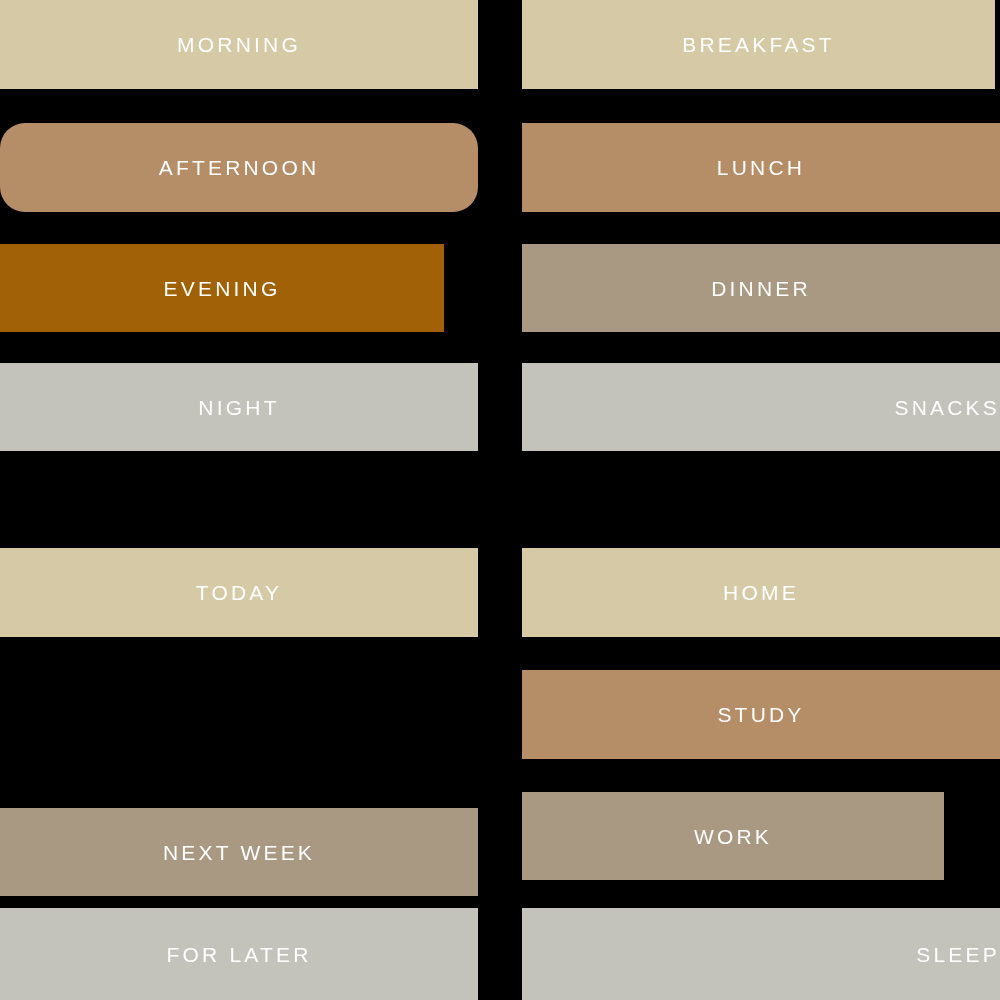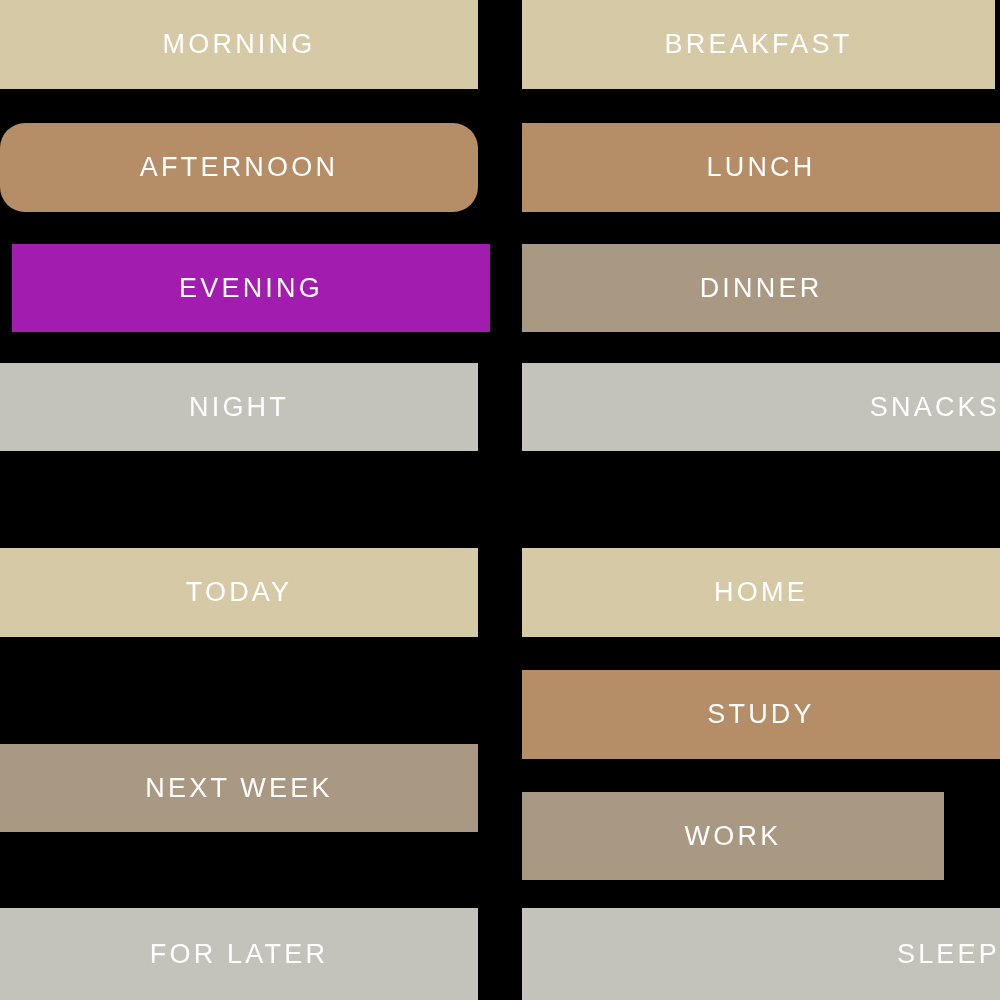--- a/index.html
+++ b/index.html
@@ -29,21 +29,21 @@
     display: flex;
     align-items: center;
     justify-content: center;
     box-sizing: border-box;
     overflow: hidden;
   }
 
   .bar-label {
     color: #ffffff;
     font-family: "Liberation Sans", sans-serif;
-    font-size: 27px;
+    font-size: 21px;
     font-weight: 400;
     letter-spacing: 3.2px;
     text-transform: uppercase;
     white-space: nowrap;
     line-height: 1;
     text-align: center;
     
   }
 
   .col-left .bar-label  { transform: translateX(0px); }
@@ -52,42 +52,42 @@
 </head>
 <body>
 
 <div id="board" style="width: 1000px; height: 1000px; background: rgb(0, 0, 0);">
     <div class="bar col-left" style="left: 0px; top: 0px; width: 478px; height: 89px; background: rgb(214, 201, 165);">
       <span class="bar-label">MORNING</span>
     </div>
     <div class="bar col-left" style="left: 0px; top: 123px; width: 478px; height: 89px; background: rgb(181, 141, 103); border-radius: 25px;">
       <span class="bar-label">AFTERNOON</span>
     </div>
-    <div class="bar col-left" style="left: 12px; top: 244px; width: 478px; height: 88px; background: #a21caf;">
+    <div class="bar col-left" style="left: 0px; top: 244px; width: 444px; height: 88px; background: #a16207;">
       <span class="bar-label">EVENING</span>
     </div>
     <div class="bar col-left" style="left: 0px; top: 363px; width: 478px; height: 88px; background: rgb(195, 195, 188);">
       <span class="bar-label">NIGHT</span>
     </div>
     <div class="bar col-right" style="left: 522px; top: 0px; width: 473px; height: 89px; background: rgb(214, 201, 165);">
       <span class="bar-label">BREAKFAST</span>
     </div>
     <div class="bar col-right" style="left: 522px; top: 123px; width: 478px; height: 89px; background: rgb(181, 141, 103);">
       <span class="bar-label">LUNCH</span>
     </div>
     <div class="bar col-right" style="left: 522px; top: 244px; width: 478px; height: 88px; background: rgb(169, 153, 130);">
       <span class="bar-label">DINNER</span>
     </div>
     <div class="bar col-right" style="left: 522px; top: 363px; width: 478px; height: 88px; background: rgb(195, 195, 188); justify-content: flex-end;">
       <span class="bar-label">SNACKS</span>
     </div>
     <div class="bar col-left" style="left: 0px; top: 548px; width: 478px; height: 89px; background: rgb(214, 201, 165);">
       <span class="bar-label">TODAY</span>
     </div>
-    <div class="bar col-left" style="left: 0px; top: 744px; width: 478px; height: 88px; background: rgb(169, 153, 130);">
+    <div class="bar col-left" style="left: 0px; top: 808px; width: 478px; height: 88px; background: rgb(169, 153, 130);">
       <span class="bar-label">NEXT WEEK</span>
     </div>
     <div class="bar col-left" style="left: 0px; top: 908px; width: 478px; height: 92px; background: rgb(195, 195, 188);">
       <span class="bar-label">FOR LATER</span>
     </div>
     <div class="bar col-right" style="left: 522px; top: 548px; width: 478px; height: 89px; background: rgb(214, 201, 165);">
       <span class="bar-label">HOME</span>
     </div>
     <div class="bar col-right" style="left: 522px; top: 670px; width: 478px; height: 89px; background: rgb(181, 141, 103);">
       <span class="bar-label">STUDY</span>

